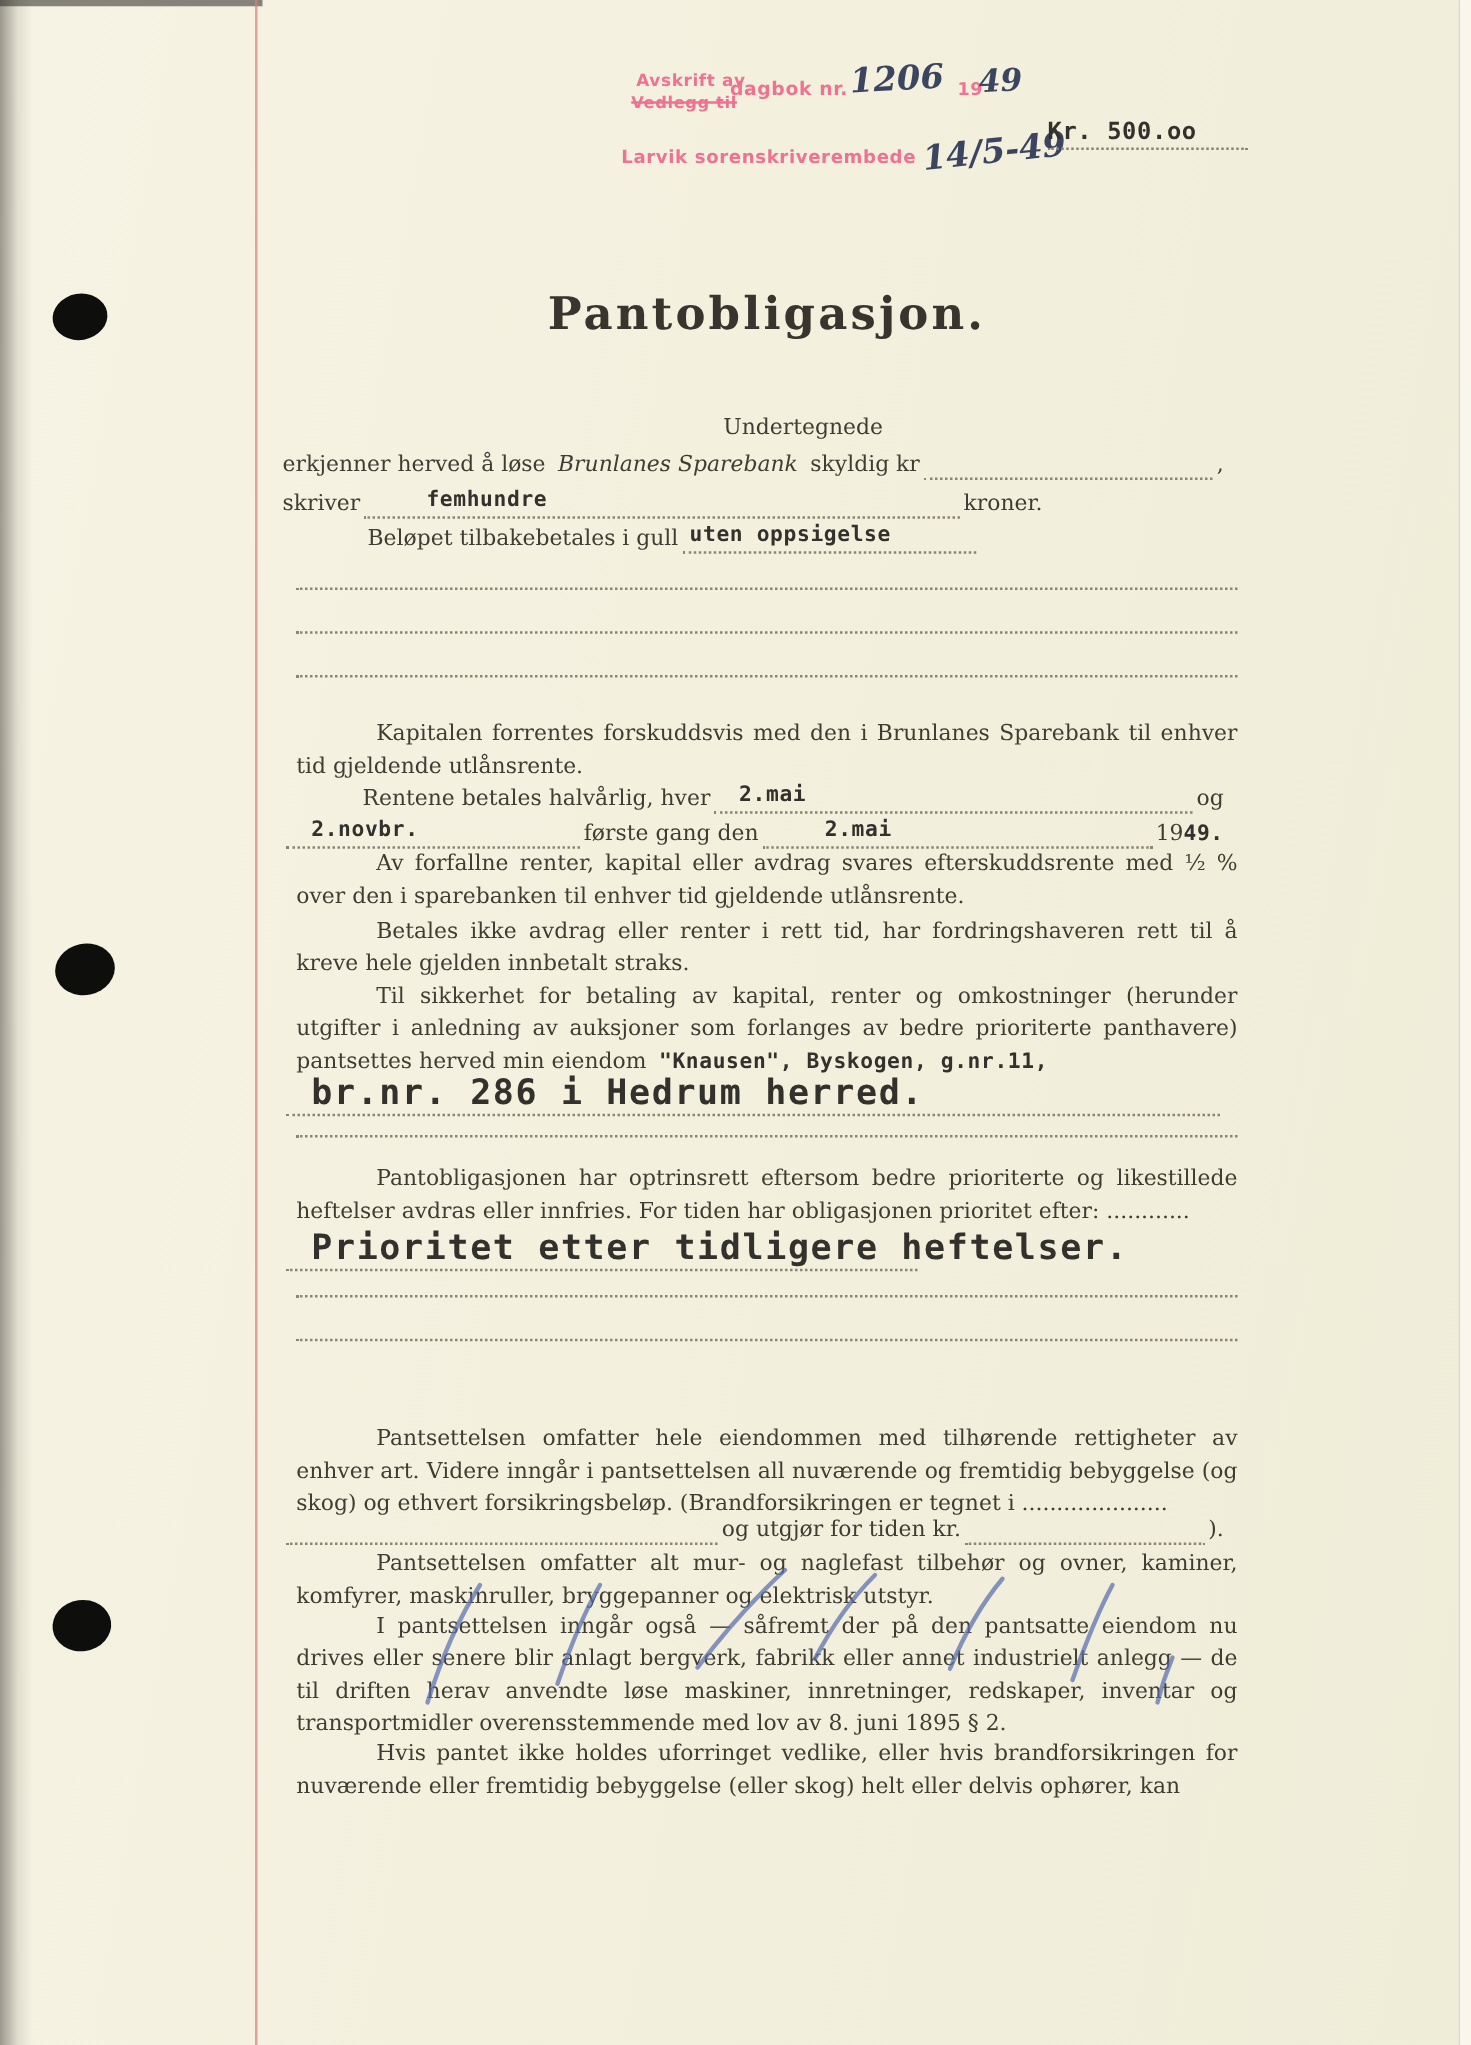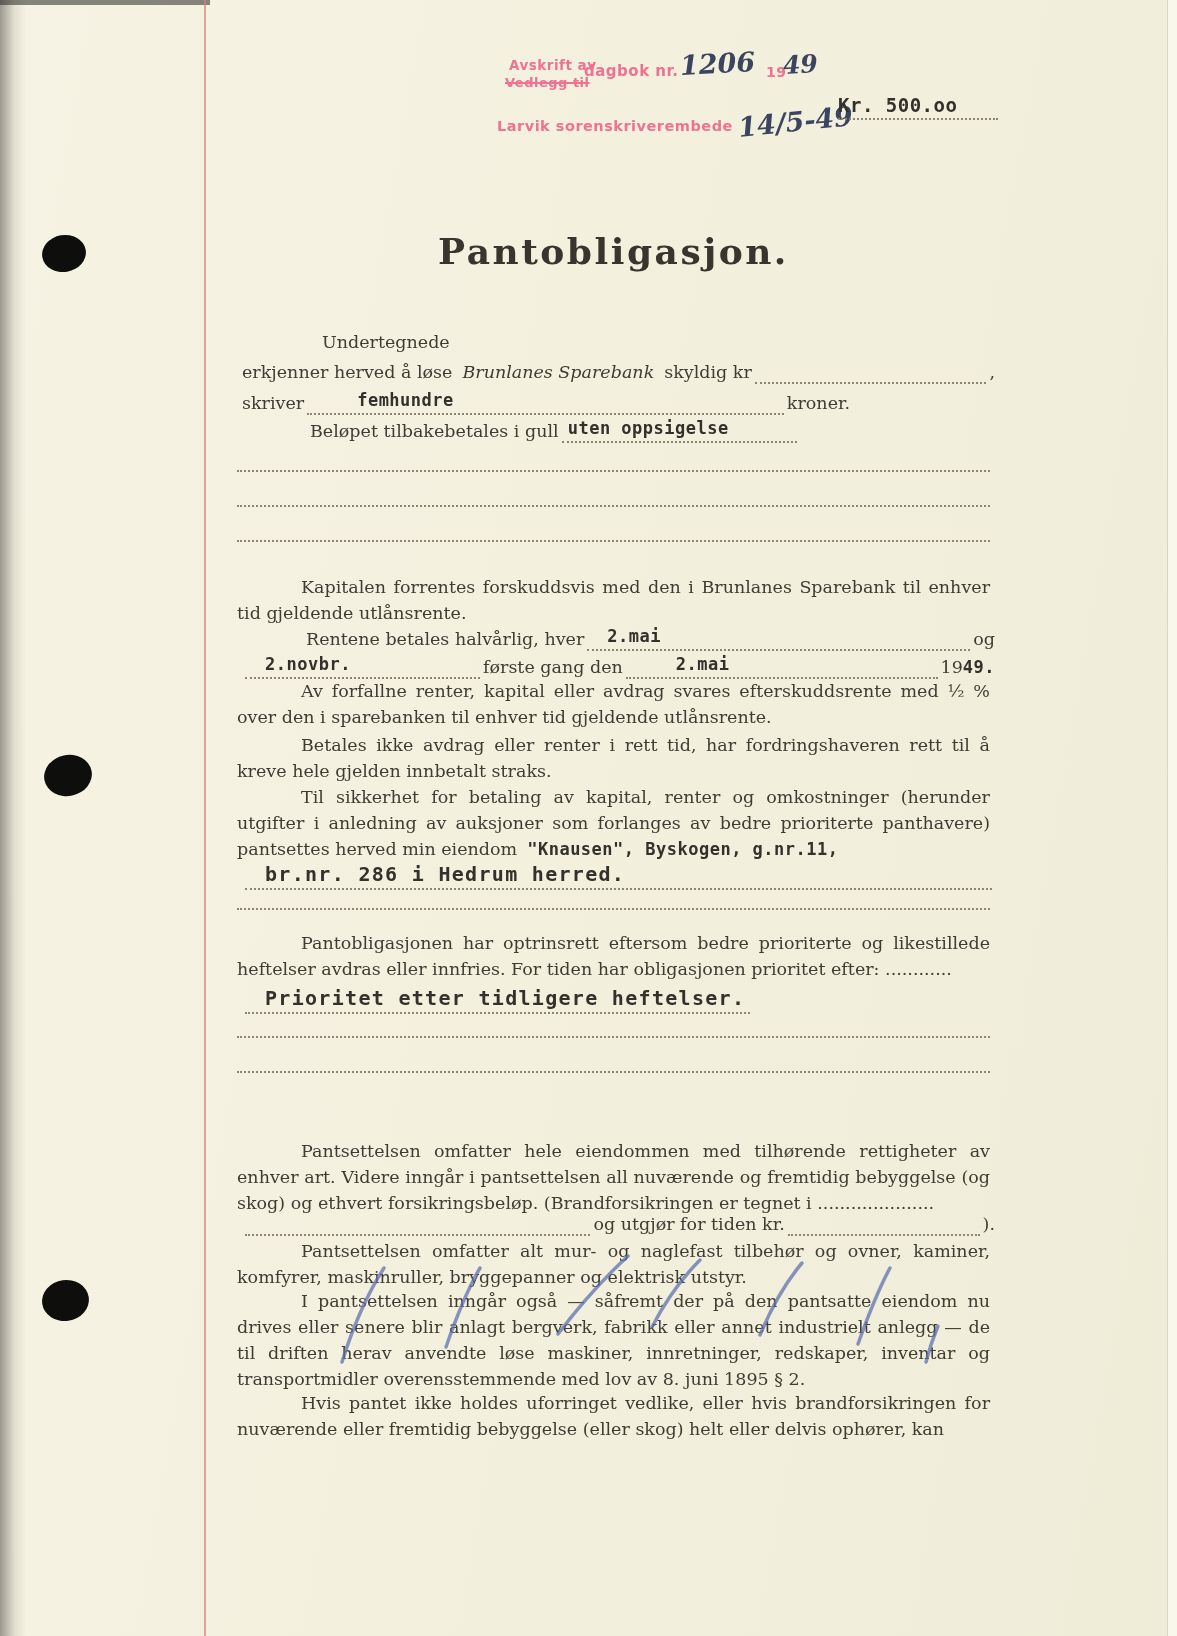--- a/index.html
+++ b/index.html
@@ -33,30 +33,30 @@
   .year-printed { left:766px; top:64px; font-size:14px; }
   .office { left:497px; top:118px; font-size:14.5px; }
   .hand { position:absolute; font-family:"DejaVu Serif","Liberation Serif",serif;
     font-style:italic; font-weight:bold; color:#3c4560; }
   .journal-no { left:680px; top:48px; font-size:27px; transform:rotate(-3deg); }
   .year-hand { left:783px; top:50px; font-size:25px; transform:rotate(-3deg); }
   .hand-date { left:738px; top:106px; font-size:27px; transform:rotate(-6deg); }
 
   .typed { font-family:"DejaVu Sans Mono","Liberation Mono",monospace;
     font-weight:bold; font-size:17px; color:#33312b; letter-spacing:0.5px; }
-  .typed-lg { font-size:20px; letter-spacing:1.3px; }
+  .typed-lg { font-size:28px; letter-spacing:1.3px; }
   .amount-line { position:absolute; left:838px; top:94px; width:160px;
     border-bottom:2px dotted #8a8673; padding-bottom:2px; }
   .amount-line .typed { font-size:19px; }
 
   .title { position:absolute; left:237px; top:230px; width:753px; text-align:center;
     font-size:36px; font-weight:bold; letter-spacing:2.5px; color:#37352d; }
 
-  .fline { position:absolute; left:242px; width:753px; display:flex; align-items:flex-end;
-    font-size:17.5px; line-height:24px; white-space:nowrap; }
+  .fline { position:absolute; left:226px; width:753px; display:flex; align-items:flex-end;
+    font-size:17.5px; line-height:24px; white-space:nowrap;justify-content:center; }
   .fill { flex:1 1 auto; border-bottom:2px dotted #8a8673; margin:0 3px; padding-bottom:1px; min-width:18px; }
   .dots { flex:1 1 auto; border-bottom:2px dotted #8a8673; margin:0 3px; height:3px; }
   .spacer { flex:1 1 auto; }
   .ital { font-style:italic; }
   .ml80 { margin-left:80px; } .ml68 { margin-left:68px; } .ml64 { margin-left:64px; }
   .ml50 { margin-left:50px; } .ml20 { margin-left:20px; } .ml10 { margin-left:10px; } .ml6 { margin-left:6px; }
 
   .dotline { position:absolute; left:237px; width:753px; border-bottom:2px dotted #8a8673; }
 
   .para { position:absolute; left:237px; width:753px; font-size:17.5px; line-height:26px;

